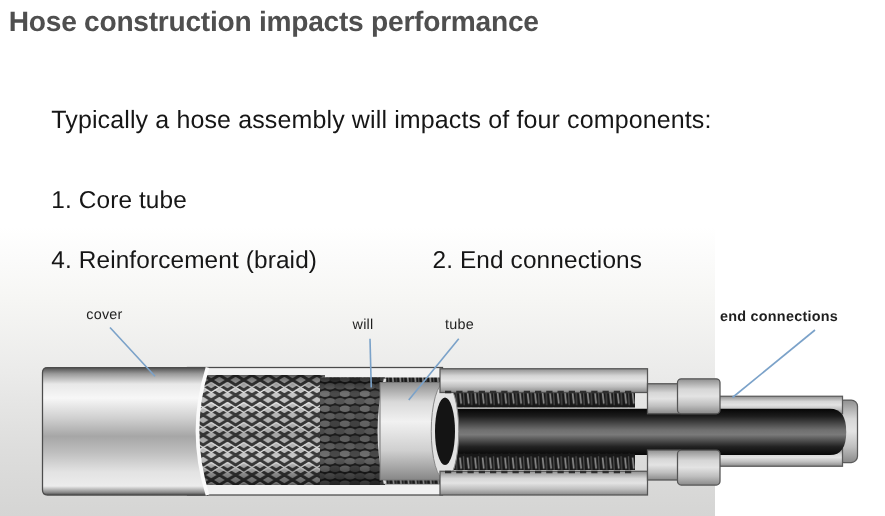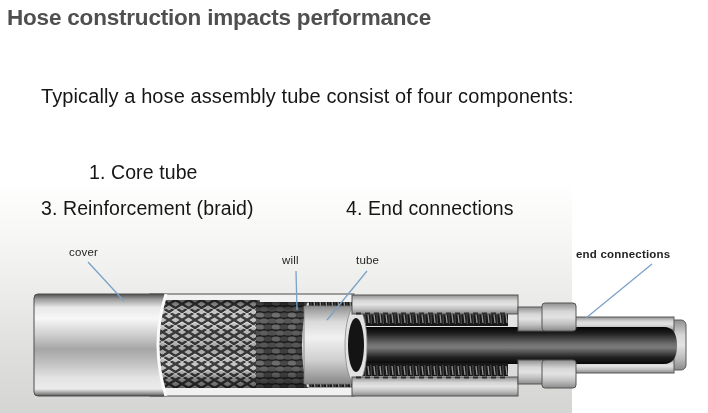--- a/index.html
+++ b/index.html
@@ -14,21 +14,21 @@
     font-size:22.5px;font-weight:700;color:#4f4f4f;letter-spacing:-0.2px;
     white-space:nowrap;
   }
   .slide-subtitle{
     left:41px;top:85px;
     font-size:20px;color:#161616;letter-spacing:0.1px;white-space:nowrap;
   }
   .list-item{
     font-size:19.5px;color:#161616;white-space:nowrap;letter-spacing:0.1px;
   }
-  .li-0{left:41px;top:161px;margin-left:48px;}
+  .li-0{left:41px;top:149px;}
   .li-1{left:41px;top:197px;}
   .li-2{left:346px;top:161px;}
   .li-3{left:346px;top:197px;}
   .diagram-label{
     font-size:11.5px;color:#1f1f1f;white-space:nowrap;letter-spacing:0.2px;
   }
   .lb-cover{left:69px;top:246px;}
   .lb-braid{left:282px;top:254px;}
   .lb-core{left:356px;top:254px;}
   .lb-end{left:576px;top:248px;font-weight:bold;}
@@ -171,24 +171,24 @@
     <g stroke="#7ba2c9" stroke-width="1.3">
       <line x1="88" y1="262" x2="124" y2="301"></line>
       <line x1="296" y1="271" x2="297" y2="310"></line>
       <line x1="367" y1="271" x2="327" y2="320"></line>
       <line x1="652" y1="264" x2="586" y2="318"></line>
     </g>
   </svg>
 
   <div class="abs slide-title">Hose construction impacts performance</div>
 
-  <div class="abs slide-subtitle">Typically a hose assembly tube consist of four components:</div>
+  <div class="abs slide-subtitle">Typically a hose assembly will impacts of four components:</div>
 
   <div class="abs list-item li-0">1. Core tube</div>
-  <div class="abs list-item li-1">3. Reinforcement (braid)</div>
-  <div class="abs list-item li-3">4. End connections</div>
+  <div class="abs list-item li-1">4. Reinforcement (braid)</div>
+  <div class="abs list-item li-3">2. End connections</div>
 
   <div class="abs diagram-label lb-cover">cover</div>
   <div class="abs diagram-label lb-braid">will</div>
   <div class="abs diagram-label lb-core">tube</div>
   <div class="abs diagram-label lb-end">end connections</div>
 
 </div>
 
 </body></html>

